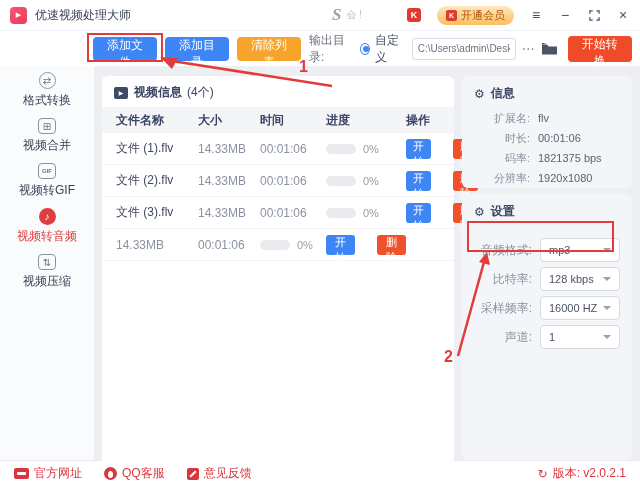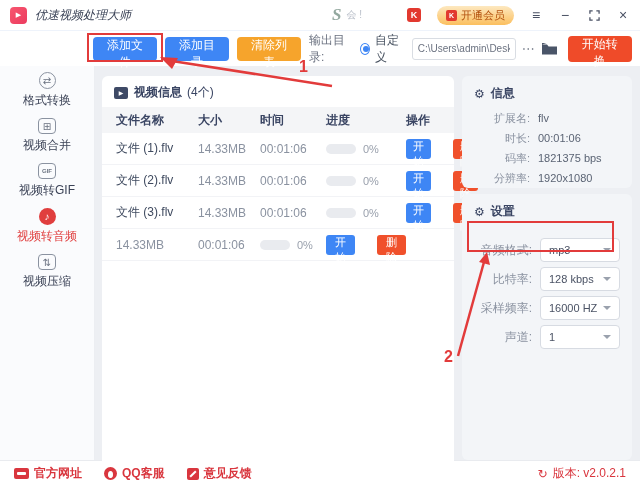--- a/index.html
+++ b/index.html
@@ -4,21 +4,21 @@
 <style>
   * { margin:0; padding:0; box-sizing:border-box; }
   html,body { width:640px; height:486px; }
   body { font-family:"Liberation Sans","DejaVu Sans",sans-serif; background:#fff; }
   .window { position:relative; width:640px; height:486px; background:#fff; overflow:hidden; }
 
   
   .titlebar { height:30px; display:flex; align-items:center; padding:0 10px; background:#fff; position:relative; }
   .logo { width:17px; height:17px; border-radius:4px; background:linear-gradient(135deg,#f7566f,#ec3b5f);
           display:flex; align-items:center; justify-content:center; color:#fff; font-size:7px; }
-  .app-title { font-size:12px; color:#3a4256; margin-left:8px;font-style:italic; }
+  .app-title { font-size:12px; color:#3a4256; margin-left:8px; }
   .watermark { position:absolute; left:332px; top:5px; display:flex; align-items:center; }
   .wm-s { font-size:17px; font-weight:bold; font-style:italic; color:#93a89f; font-family:"Liberation Serif",serif; }
   .wm-txt { font-size:10px; color:#b9bfc9; margin-left:5px; }
   .tb-right { margin-left:auto; display:flex; align-items:center; }
   .vip-sq { width:14px; height:14px; background:#e2392f; border-radius:3px; color:#fff; font-size:9px; font-weight:bold;
             display:flex; align-items:center; justify-content:center; }
   .vip-pill { height:19px; margin-left:16px; padding:0 9px; border-radius:10px; border:none; cursor:pointer;
               background:linear-gradient(180deg,#fde8c0,#fbbf5e); display:flex; align-items:center; gap:4px; }
   .vip-pill .mini { width:11px; height:11px; background:#e2392f; border-radius:2px; color:#fff; font-size:7px; font-weight:bold;
                     display:flex; align-items:center; justify-content:center; }
@@ -320,21 +320,21 @@
       <span class="chev"></span>
     </div>
   </div>
             </div>
         </div>
       </div>
     </div>
   </div>
 
   <div class="footer">
-    <div id="footer-links" style="display:flex;align-items:flex-end;font-weight:bold;">
+    <div id="footer-links" style="display:flex;align-items:flex-end;">
         <div class="flink">
     <span class="fic web"></span>
     <span class="ftext">官方网址</span>
   </div>
         <div class="flink">
     <span class="fic qq"></span>
     <span class="ftext">QQ客服</span>
   </div>
         <div class="flink">
     <span class="fic fb"></span>

